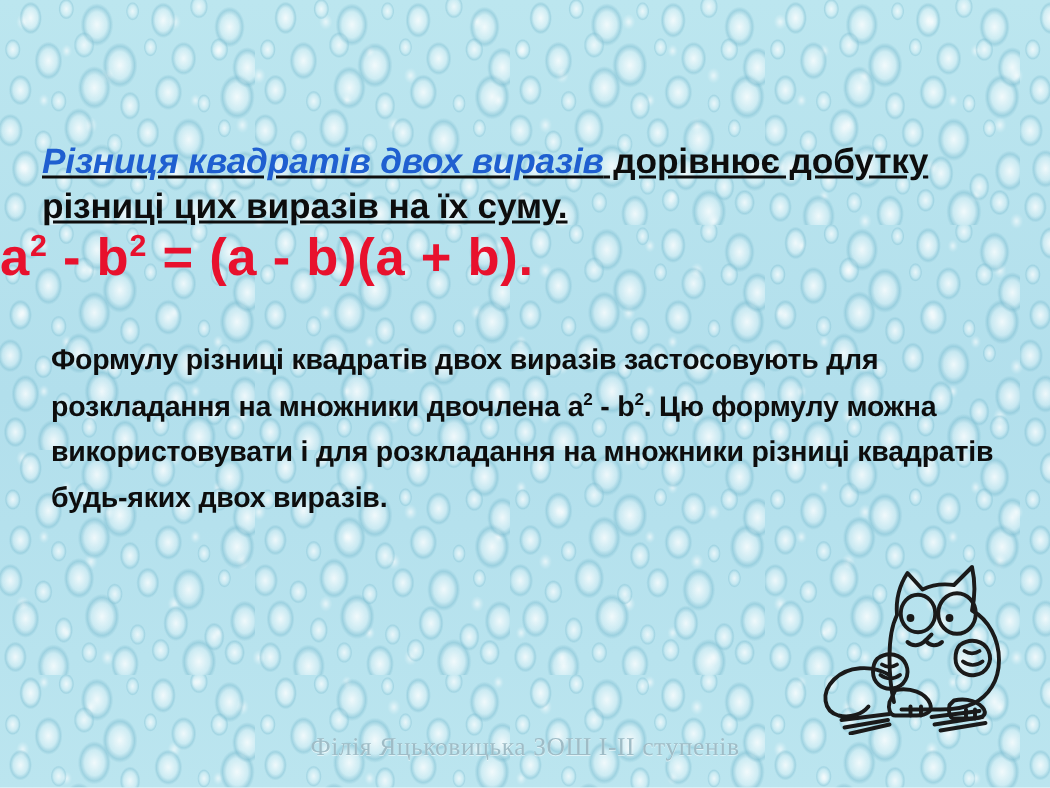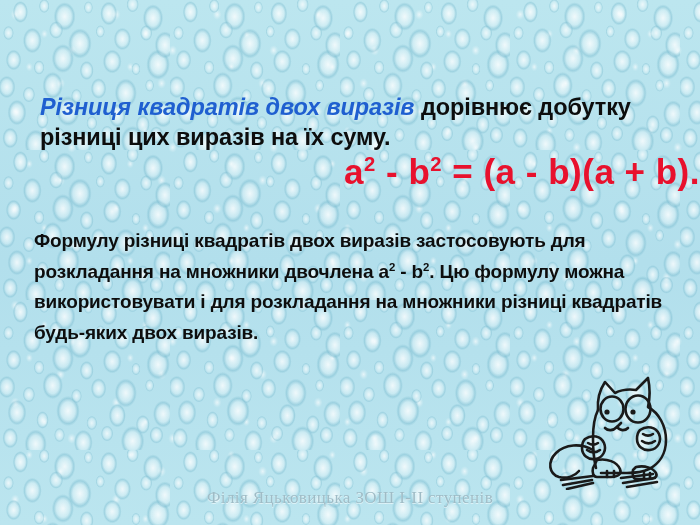--- a/index.html
+++ b/index.html
@@ -83,40 +83,41 @@
   
   .content {
     position: absolute;
     left: 0;
     top: 0;
     width: 700px;
   }
 
   .intro {
     position: absolute;
-    left: 40px;
+    left: 28px;
     top: 68px;
     width: 640px;
     font-size: 23.5px;
     font-weight: bold;
     line-height: 30px;
     color: #0d0d0d;
     letter-spacing: -0.1px;
+    text-decoration: underline;
   }
   .intro .term {
     color: #1f5fd0;
     font-style: italic;
   }
 
   .formula {
     position: absolute;
     left: 0;
     top: 150px;
     width: 700px;
-    text-align: right;
+    text-align: left;
     font-size: 35px;
     font-weight: bold;
     line-height: 44px;
     color: #e8112d;
     letter-spacing: 0.5px;
   }
   .formula sup {
     font-size: 0.58em;
     vertical-align: super;
     line-height: 0;

